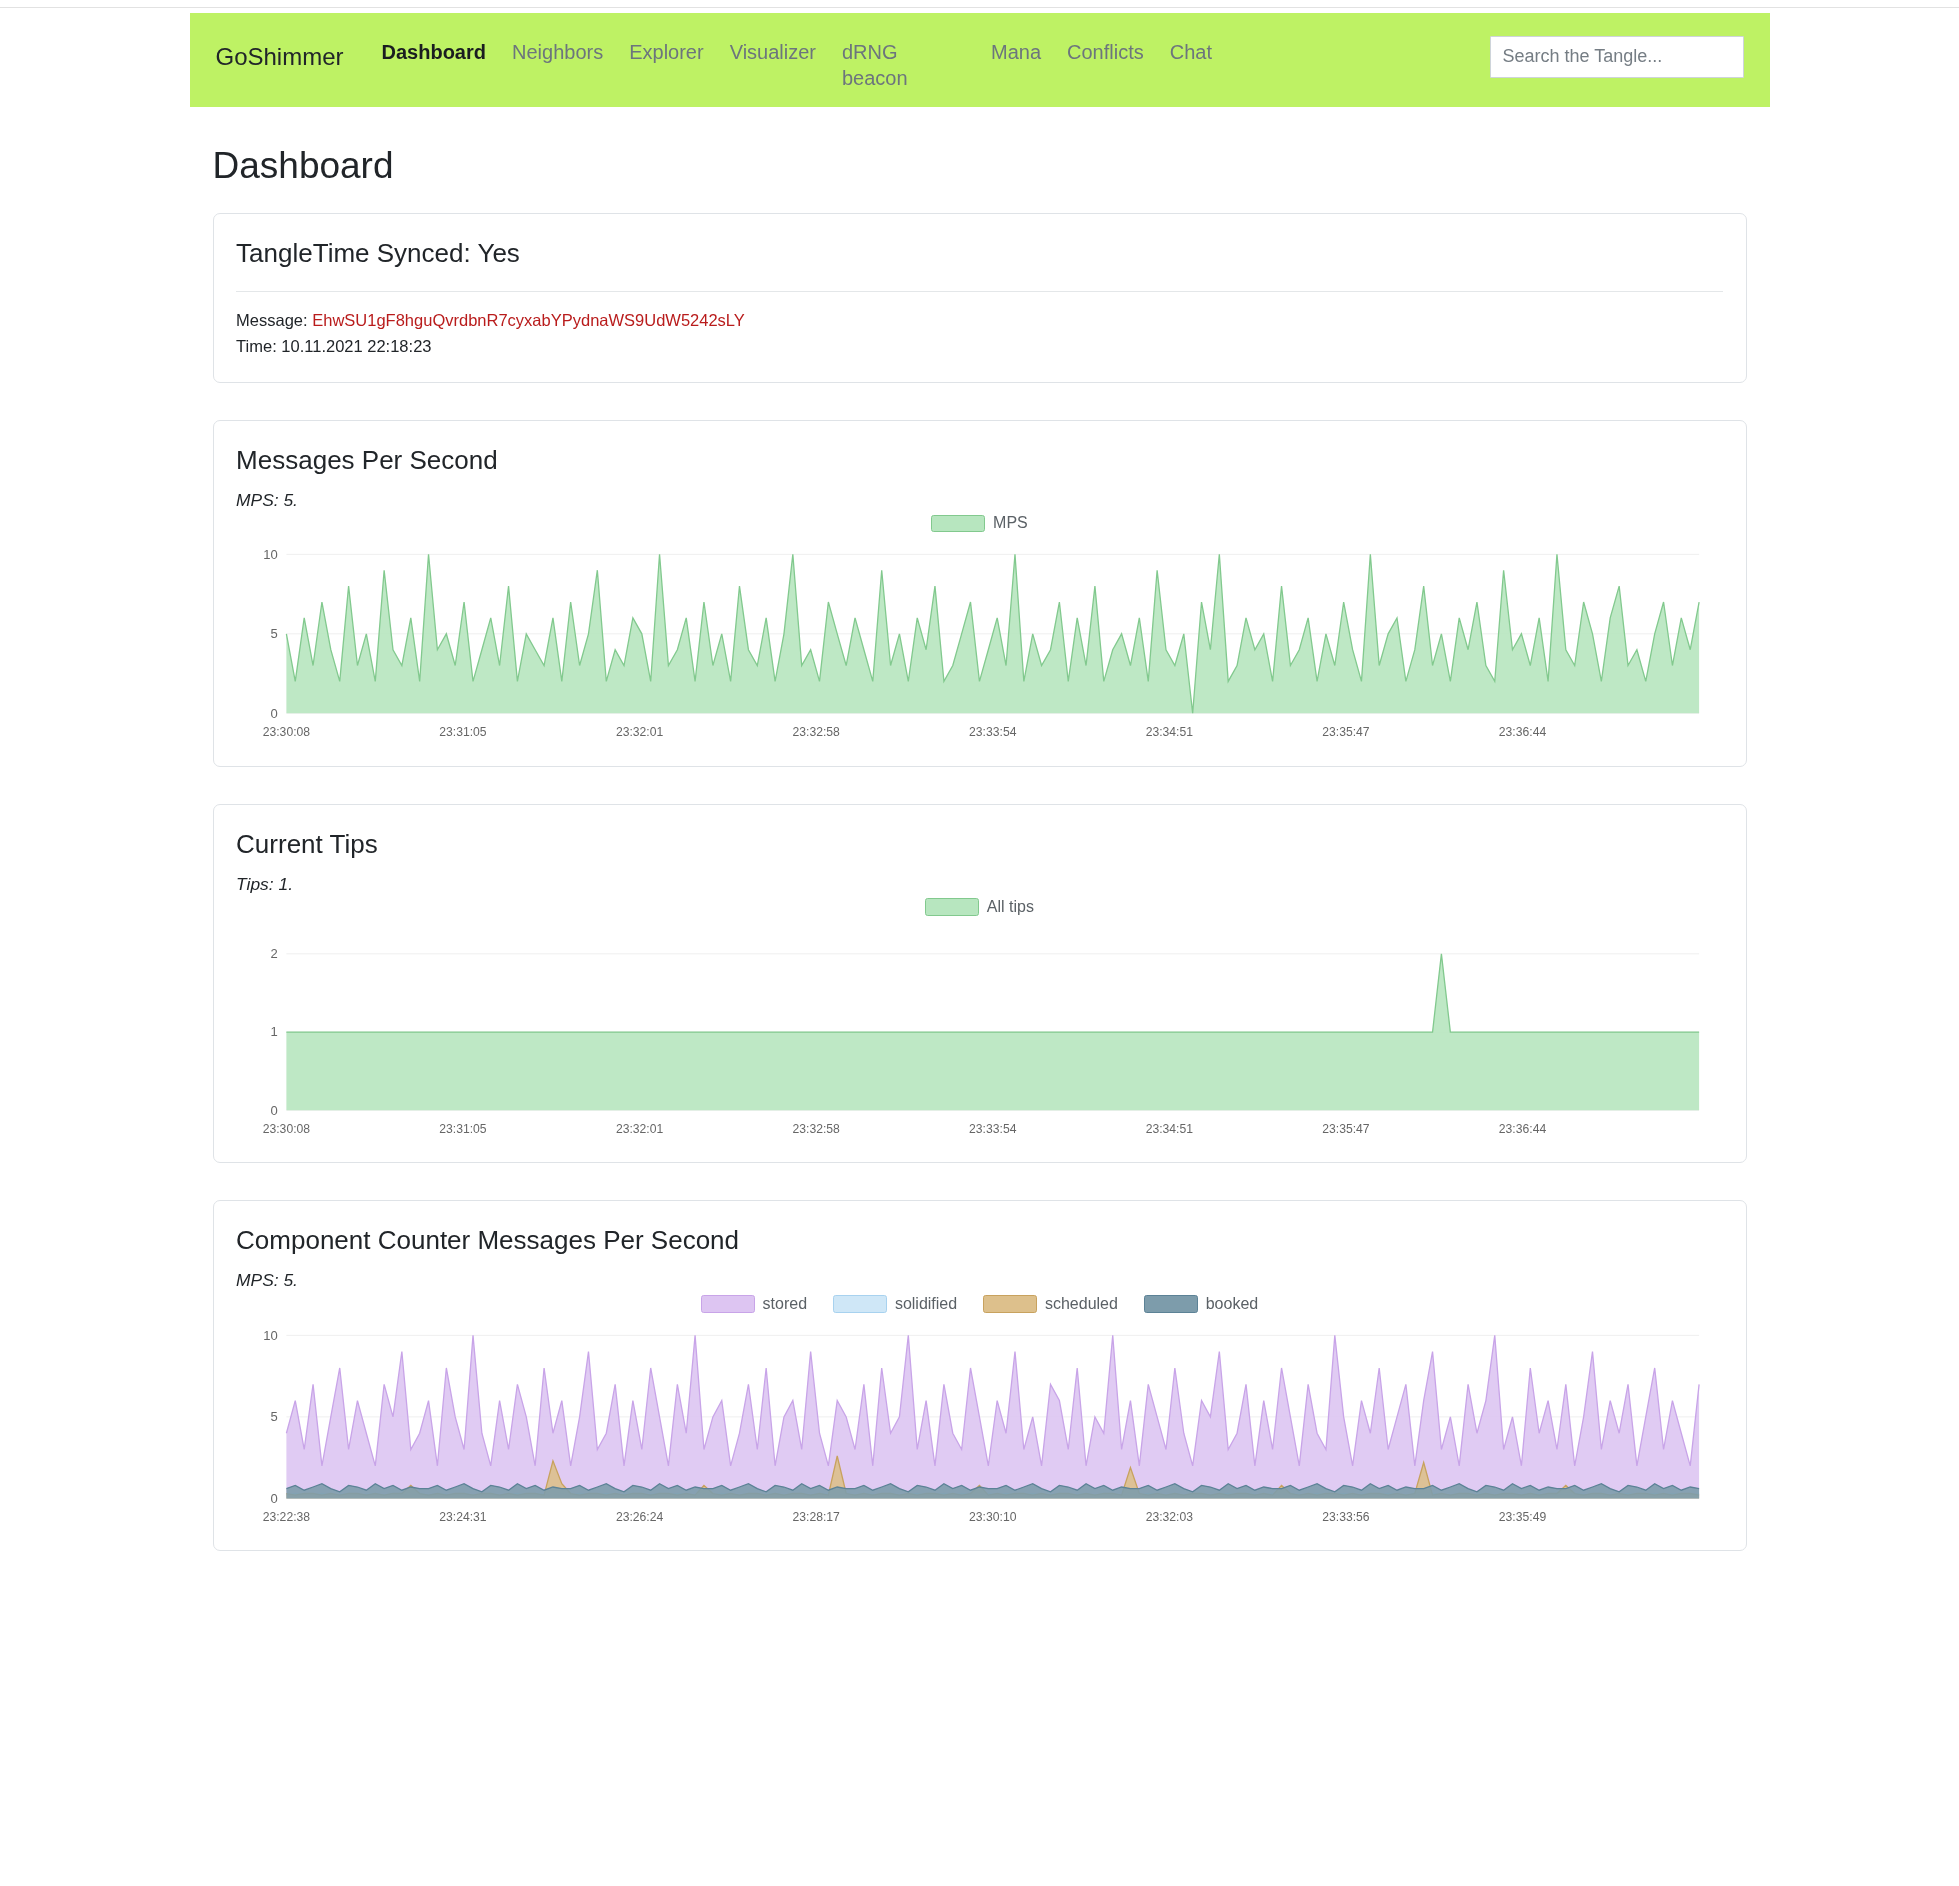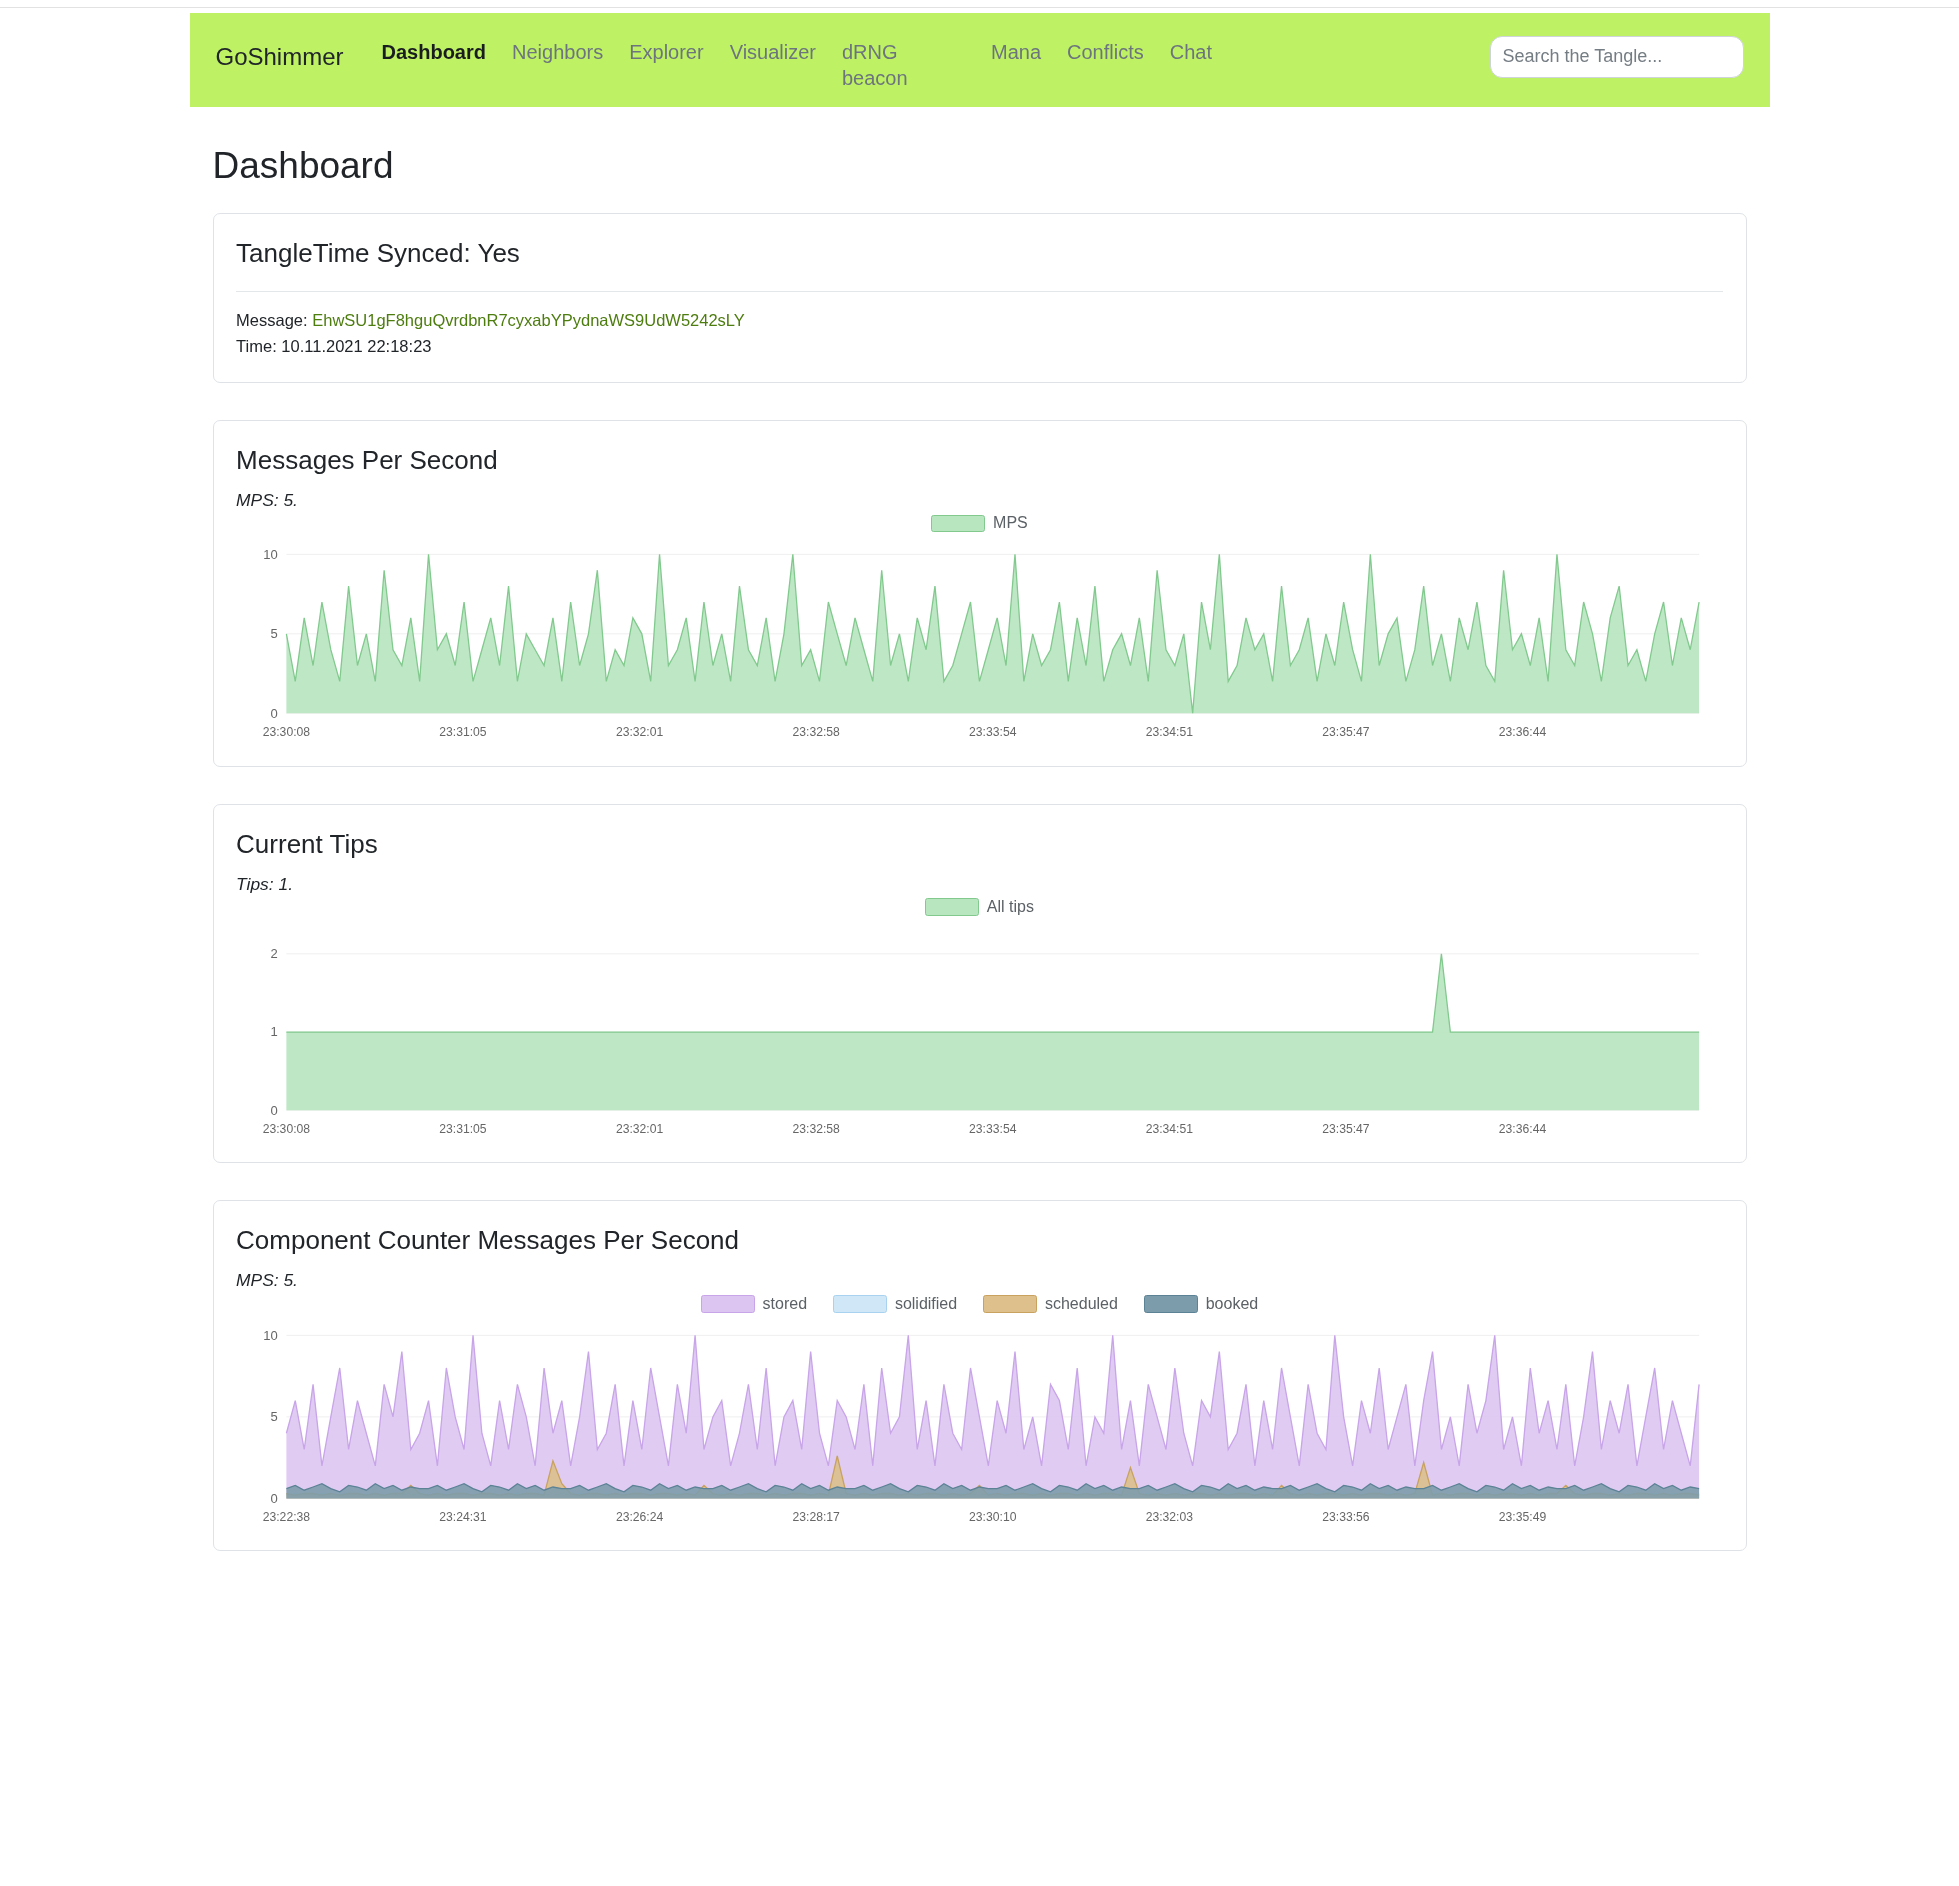--- a/index.html
+++ b/index.html
@@ -7,36 +7,36 @@
   .window-top-line { width:100%; border-top:0.9px solid #e2e2e2; margin-top:7px; }
 
   .navbar { width:1580px; margin:5.2px auto 0; background:#bef264; display:flex; align-items:flex-start; padding:17.4px 26px 15.6px; }
   .brand { font-size:24px; color:#212529; margin:12px 38px 0 0; text-decoration:none; white-space:nowrap; }
   .nav-links { display:flex; align-items:flex-start; margin-top:8.7px; }
   .nav-link { font-size:20px; color:#6c757d; text-decoration:none; margin-right:26px; line-height:1.3; }
   .nav-link.active { color:#1a1d20; font-weight:600; }
   .nav-link.wrap { width:83px; }
   .nav-link.gap-left { margin-left:40px; }
   .search-wrap { margin-left:auto; margin-top:5.2px; }
-  .search-input { width:254px; height:42px; border:0.9px solid #ced4da; border-radius:12px; padding:0 12px; font-size:18px; font-family:"Liberation Sans", sans-serif; color:#212529; outline:none; }
+  .search-input { width:254px; height:42px; border:0.9px solid #ced4da; border-radius:1px; padding:0 12px; font-size:18px; font-family:"Liberation Sans", sans-serif; color:#212529; outline:none; }
   .search-input::placeholder { color:#757d84; }
 
   .content { width:1534px; margin:0 auto; }
   .page-title { font-size:37px; font-weight:500; margin:38px 0 26px; }
 
   .card { background:#fff; border:0.9px solid #dfe3e7; border-radius:7px; padding:24px 22.6px 22.6px; margin-bottom:37px; }
   .card-title { font-size:26px; font-weight:500; margin:0; }
 
   .node-stats { display:flex; margin-top:37px; font-size:20px; }
   .node-uptime { padding-left:24px; width:44%; }
   .node-version { }
 
   .hr { border-top:0.9px solid #e4e7e9; margin:22.6px 0 15.6px; }
   .small-text { font-size:16.5px; line-height:1.55; }
-  .msg-link { color:#4d7c0f; text-decoration:none; }
+  .msg-link { color:#b91c1c; text-decoration:none; }
 
   .subtitle { font-size:17.4px; font-weight:500; margin:14px 0 3.5px;font-style:italic; }
 
   .legend { display:flex; justify-content:center; align-items:center; gap:26px; margin:3.5px 0 1.7px; font-size:16px; color:#5b6166; }
   .legend-item { display:flex; align-items:center; }
   .swatch { width:54px; height:17.4px; border-radius:2.6px; display:inline-block; margin-right:7.8px; }
 
   .plot svg { display:block; }
 </style>
 </head>

